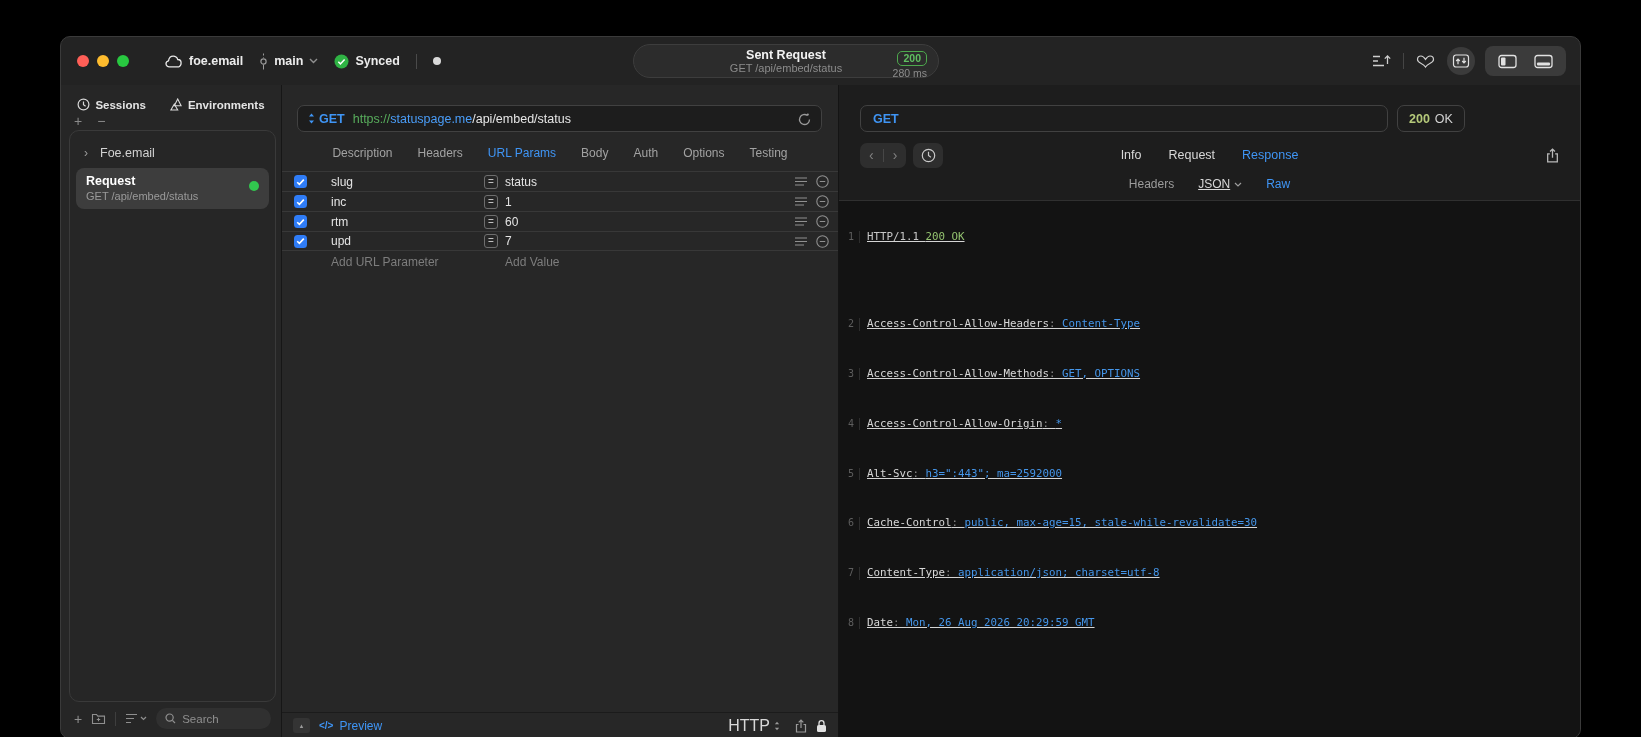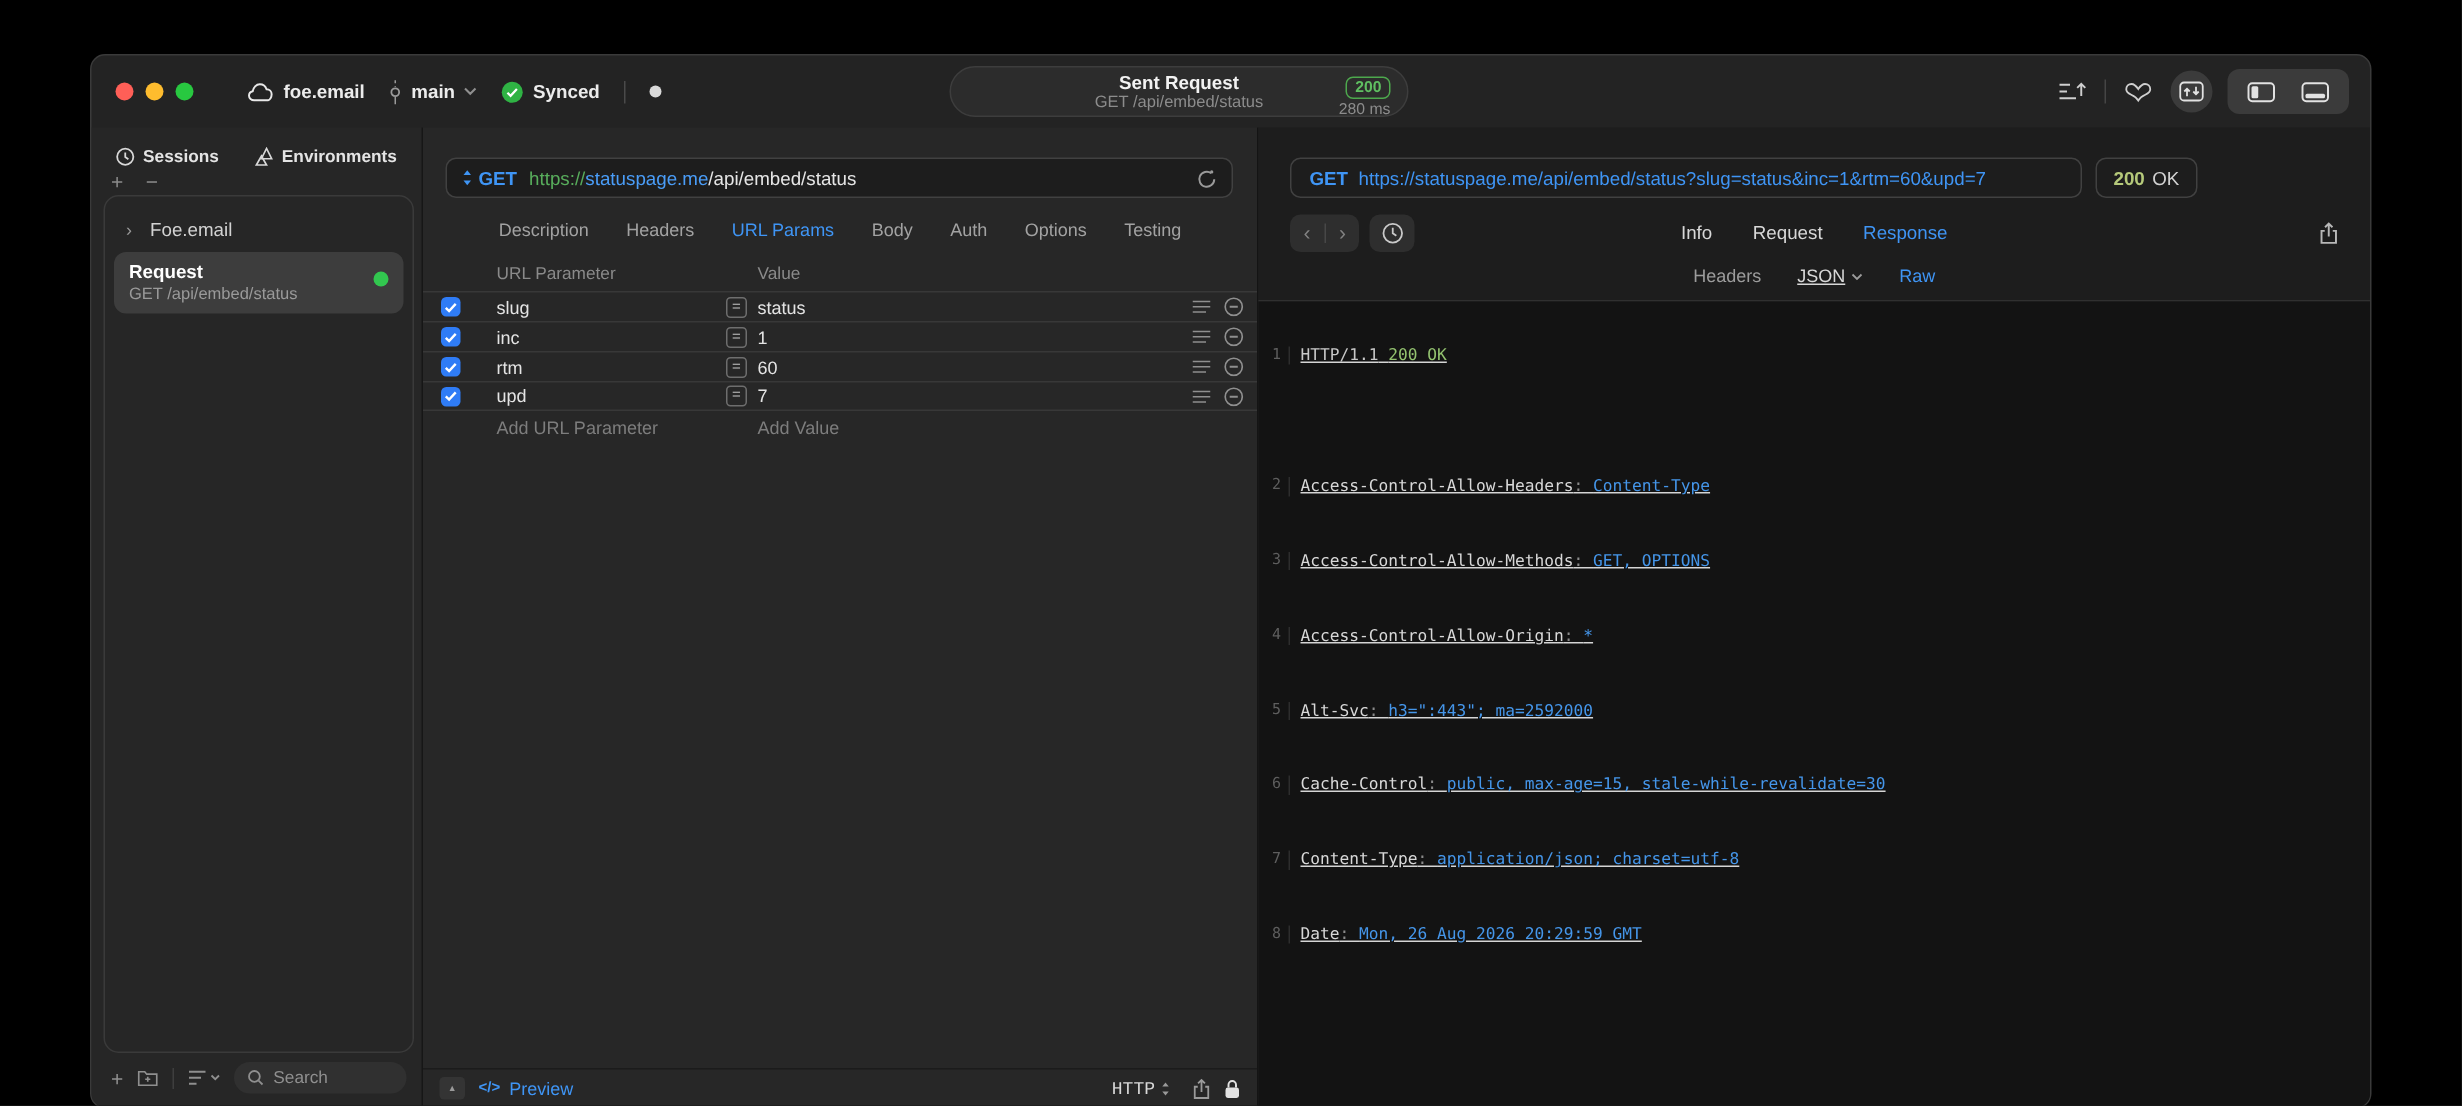--- a/index.html
+++ b/index.html
@@ -98,21 +98,21 @@
   .row-icons { display:flex; justify-content:flex-end; align-items:center; gap:9px; color:#8f8f8f; }
   .add-row { color:#7d7d7d; font-size:12px; height:22px; }
   .pad-val { padding-left:21px; }
   .mid-footer { margin-top:auto; height:26px; border-top:1px solid #1b1b1b;
     display:flex; align-items:center; padding:0 11px; gap:9px; }
   .collapse-btn { width:17px; height:15px; background:#343434; border-radius:3px; color:#9a9a9a;
     font-size:6px; display:flex; align-items:center; justify-content:center; }
   .preview { display:flex; gap:6px; align-items:center; font-size:12px; font-weight:400; }
   .code-glyph { font-size:10px; font-weight:700; }
   .spacer { flex:1; }
-  .http-sel { color:#d8d8d8; font-size:12px; display:flex; align-items:center; gap:4px; margin-right:6px;font-family:Liberation Mono, monospace; }
+  .http-sel { color:#d8d8d8; font-size:16px; display:flex; align-items:center; gap:4px; margin-right:6px; }
 
   
   .right { flex:1; background:#1d1d1d; display:flex; flex-direction:column; min-width:0; }
   .r-top { display:flex; gap:9px; margin:20px 0 0 21px; }
   .r-url { width:528px; height:27px; border:1px solid #414141; border-radius:7px;
     display:flex; align-items:center; padding:0 12px; font-size:12.5px;
     white-space:nowrap; overflow:hidden; }
   .r-url .m { font-weight:700; margin-right:7px; }
   .r-status { height:27px; border:1px solid #414141; border-radius:7px;
     display:flex; align-items:center; padding:0 11px; gap:5px; font-size:12.5px; }
@@ -345,26 +345,20 @@
         <span>Description</span>
         <span>Headers</span>
         <span class="accent">URL Params</span>
         <span>Body</span>
         <span>Auth</span>
         <span>Options</span>
         <span>Testing</span>
       </div>
 
       <div>
-        <div class="p-grid p-header">
-          <span></span>
-          <span>URL Parameter</span>
-          <span class="pad-val">Value</span>
-          <span></span>
-        </div>
         <div class="p-rows">
 
             <div class="p-grid p-row">
               <span>
                 <span class="cb">
                   <svg width="9" height="8" viewBox="0 0 9 8">
                     <path d="M1.2 4.2l2.2 2.2L7.8 1.6" stroke="#fff" stroke-width="1.6" fill="none"></path>
                   </svg>
                 </span>
               </span>
@@ -524,21 +518,20 @@
               <path d="M3 6V4.2a2.5 2.5 0 0 1 5 0V6" fill="none" stroke="#e2e2e2" stroke-width="1.3"></path>
             </svg>
         </span>
       </div>
     </div>
 
     <div class="right">
       <div class="r-top">
         <div class="r-url accent">
           <span class="m">GET</span>
-          <span>https://statuspage.me/api/embed/status?slug=status&amp;inc=1&amp;rtm=60&amp;upd=7</span>
         </div>
         <div class="r-status">
           <span class="code" style="color:#b5c97a">200</span>
           <span class="ok">OK</span>
         </div>
       </div>
 
       <div class="r-nav">
         <span class="nav-group">
           <span>‹</span>

